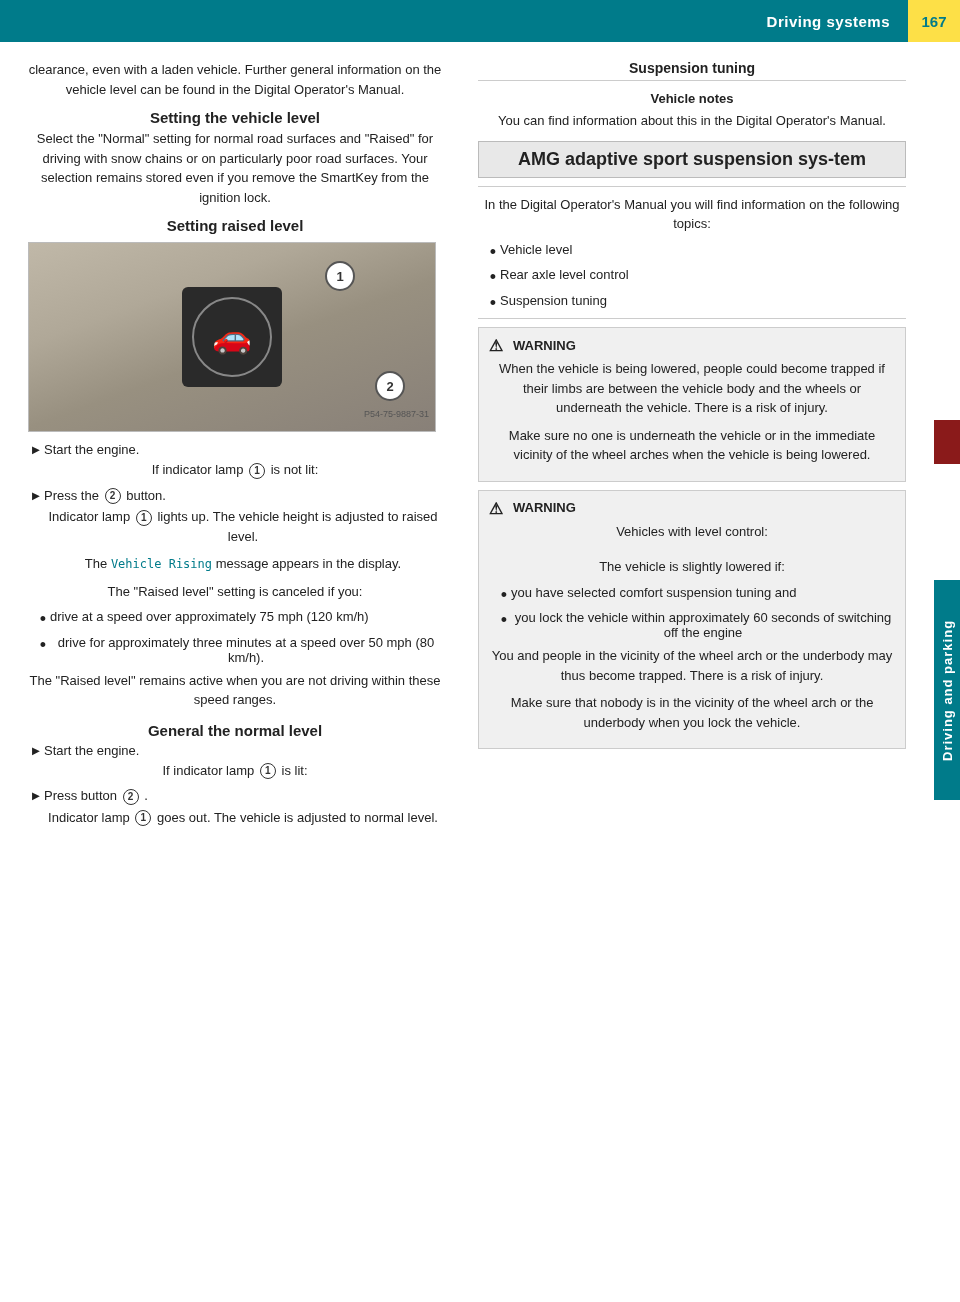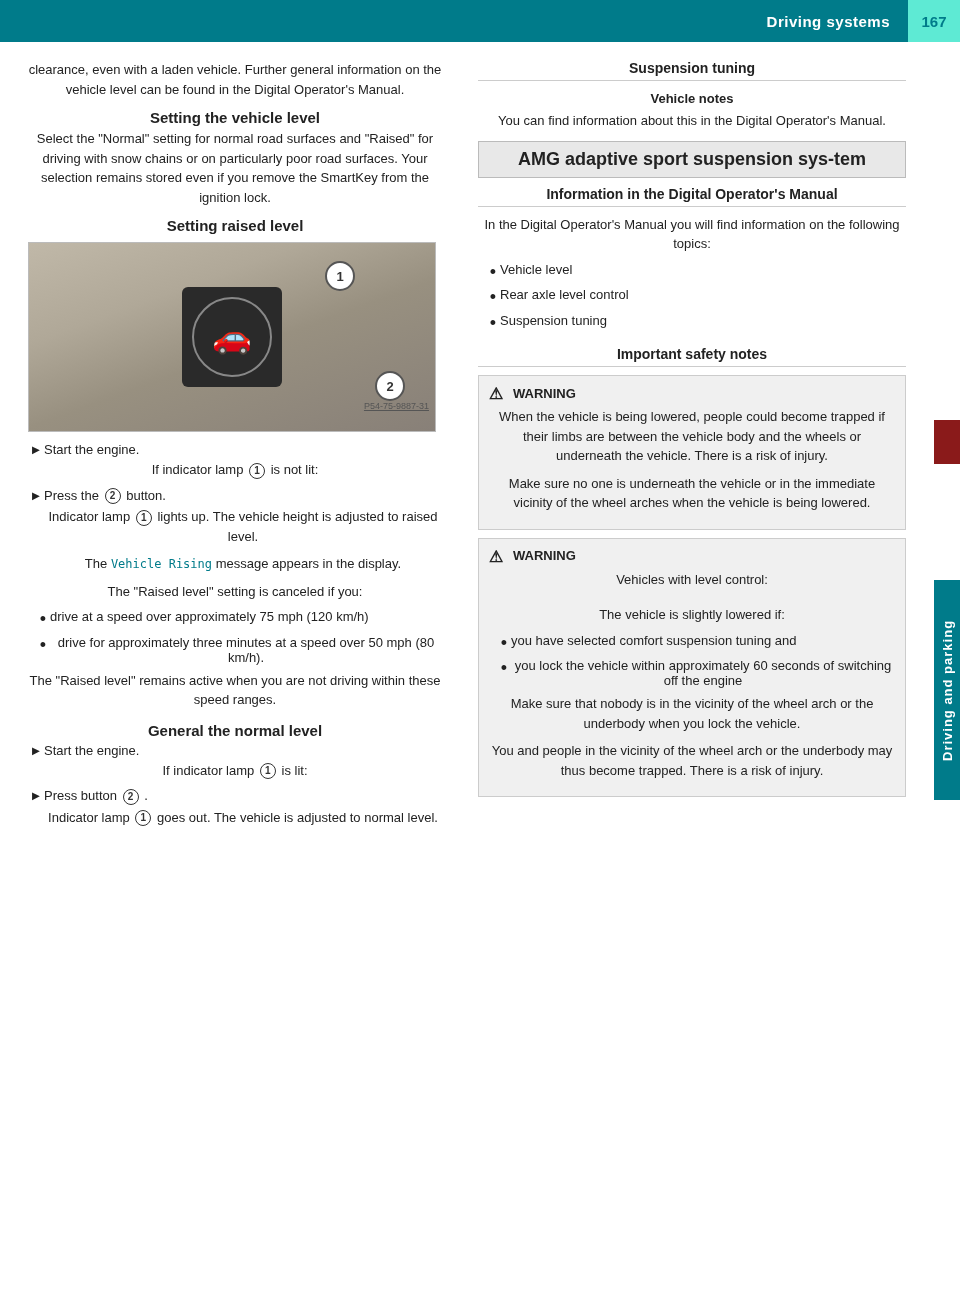--- a/index.html
+++ b/index.html
@@ -20,21 +20,21 @@
       padding-right: 0;
     }
     .header-title {
       color: #fff;
       font-size: 15px;
       font-weight: bold;
       margin-right: 18px;
       letter-spacing: 0.5px;
     }
     .page-number-box {
-      background: #5eead4;
+      background: #fde047;
       color: #007b8a;
       font-size: 15px;
       font-weight: bold;
       width: 52px;
       height: 42px;
       display: flex;
       align-items: center;
       justify-content: center;
     }
     .content-area {
@@ -166,25 +166,24 @@
       width: 80px;
       height: 80px;
       border-radius: 50%;
       border: 2px solid #888;
       top: 50%;
       left: 50%;
       transform: translate(-50%, -50%);
     }
     .img-credit {
       position: absolute;
-      bottom: 20px;
+      bottom: 12px;
       right: 6px;
       font-size: 9px;
       color: #555;
-      text-decoration: underline;
     }
     .bullet-item {
       display: flex;
       flex-direction: row;
       margin-bottom: 4px;
       padding-left: 8px;
     }
     .bullet-dot {
       min-width: 14px;
       font-size: 18px;
@@ -385,37 +384,35 @@
 
       <div class="suspension-heading">Suspension tuning</div>
       <hr class="section-rule">
       <div class="bold-heading" style="font-weight:bold;margin-bottom:5px;">Vehicle notes</div>
       <p>You can find information about this in the Digital Operator's Manual.</p>
 
       <div class="amg-box">
         <span class="amg-box-title">AMG adaptive sport suspension sys-tem</span>
       </div>
 
-      <div class="info-heading">Information in the Digital Operator's Manual</div>
       <hr class="section-rule">
       <p>In the Digital Operator's Manual you will find information on the following topics:</p>
       <div class="bullet-item">
         <span class="bullet-dot">•</span>
         <span>Vehicle level</span>
       </div>
       <div class="bullet-item">
         <span class="bullet-dot">•</span>
         <span>Rear axle level control</span>
       </div>
       <div class="bullet-item">
         <span class="bullet-dot">•</span>
         <span>Suspension tuning</span>
       </div>
 
-      <div class="info-heading" style="margin-top:12px;">Important safety notes</div>
       <hr class="section-rule">
 
       <div class="warning-box">
         <div class="warning-title">
           <span class="warning-triangle">⚠</span>
           <span>WARNING</span>
         </div>
         <p>When the vehicle is being lowered, people could become trapped if their limbs are between the vehicle body and the wheels or underneath the vehicle. There is a risk of injury.</p>
         <p style="margin-top:0;">Make sure no one is underneath the vehicle or in the immediate vicinity of the wheel arches when the vehicle is being lowered.</p>
       </div>
@@ -428,19 +425,19 @@
         <p>Vehicles with level control:</p>
         <p style="margin-top:16px;">The vehicle is slightly lowered if:</p>
         <div class="bullet-item">
           <span class="bullet-dot">•</span>
           <span>you have selected comfort suspension tuning and</span>
         </div>
         <div class="bullet-item">
           <span class="bullet-dot">•</span>
           <span>you lock the vehicle within approximately 60 seconds of switching off the engine</span>
         </div>
+        <p style="margin-top:6px;">You and people in the vicinity of the wheel arch or the underbody may thus become trapped. There is a risk of injury.</p>
         <p style="margin-top:6px;">Make sure that nobody is in the vicinity of the wheel arch or the underbody when you lock the vehicle.</p>
-        <p style="margin-top:6px;">You and people in the vicinity of the wheel arch or the underbody may thus become trapped. There is a risk of injury.</p>
       </div>
 
     </div>
   </div>
 </div>
 
 </body></html>

